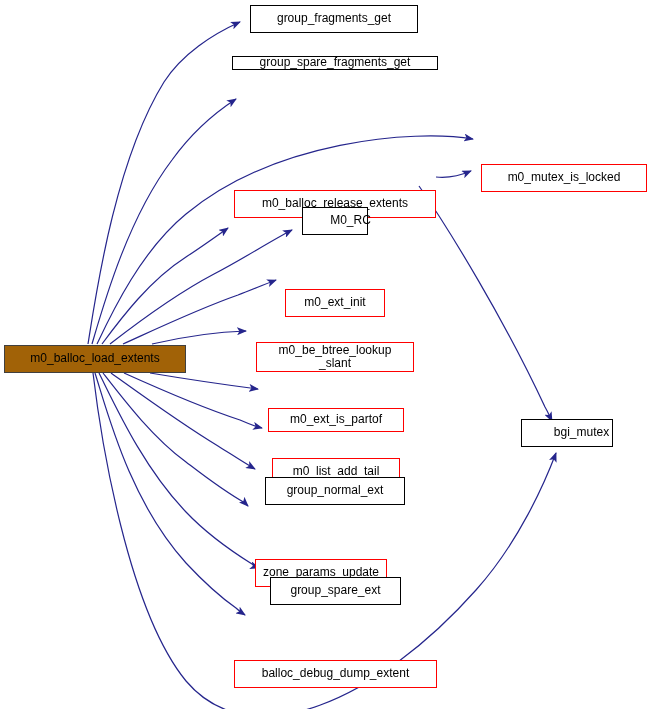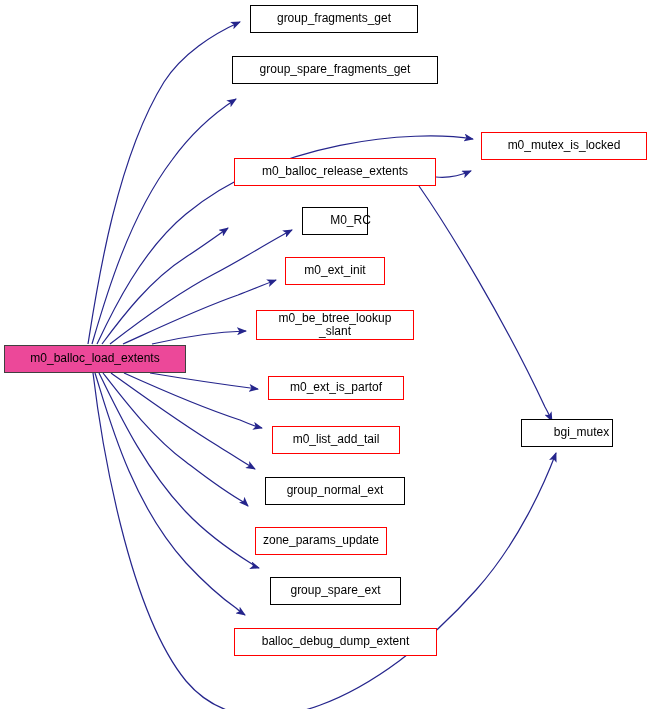--- a/index.html
+++ b/index.html
@@ -34,23 +34,24 @@
     background: #ffffff;
     border: 1px solid #000000;
     font-size: 12px;
     line-height: 1.12;
     color: #000000;
     white-space: pre;
     letter-spacing: 0px;
   }
   .node.red {
     border: 1px solid #ff0000;
+    margin-top: 32px;
   }
   .node.current {
-    background: #ec4899;
+    background: #a16207;
     border: 1px solid #404040;
   }
   .node-label {
     pointer-events: none;
   }
 </style>
 </head>
 <body>
 
 <div id="callgraph">
@@ -75,21 +76,21 @@
         <path d="M 99,373 C 116,407 143,467 186,512 C 205,532 228,549 252,564 C 254,565 256,567 259,568" fill="none" stroke="#25258c" stroke-width="1.2" marker-end="url(#arrowhead)"></path>
         <path d="M 95,373 C 108,414 130,501 186,563 C 200,578 216,594 236,608 C 239,611 242,613 245,615" fill="none" stroke="#25258c" stroke-width="1.2" marker-end="url(#arrowhead)"></path>
         <path d="M 93,373 C 101,440 128,610 186,681 C 252,759 380,698 476,590 C 519,542 545,482 556,453" fill="none" stroke="#25258c" stroke-width="1.2" marker-end="url(#arrowhead)"></path>
         <path d="M 436,177 C 446,178 457,177 471,171" fill="none" stroke="#25258c" stroke-width="1.2" marker-end="url(#arrowhead)"></path>
         <path d="M 419,186 C 449,229 505,321 545,407 C 548,412 550,417 552,421" fill="none" stroke="#25258c" stroke-width="1.2" marker-end="url(#arrowhead)"></path>
       </g>
   </svg>
   <div id="nodes-group">
       <div class="node current" style="left: 4px; top: 345px; width: 182px; height: 28px;"><span class="node-label">m0_balloc_load_extents</span></div>
       <div class="node" style="left: 250px; top: 5px; width: 168px; height: 28px;"><span class="node-label">group_fragments_get</span></div>
-      <div class="node" style="left: 232px; top: 56px; width: 206px; height: 28px;"><span class="node-label">group_spare_fragments_get</span></div>
+      <div class="node" style="left: 232px; top: 56px; width: 206px; height: 14px;"><span class="node-label">group_spare_fragments_get</span></div>
       <div class="node red" style="left: 481px; top: 132px; width: 166px; height: 28px;"><span class="node-label">m0_mutex_is_locked</span></div>
       <div class="node red" style="left: 234px; top: 158px; width: 202px; height: 28px;"><span class="node-label">m0_balloc_release_extents</span></div>
       <div class="node" style="left: 302px; top: 207px; width: 66px; height: 28px; padding-left: 31px;"><span class="node-label">M0_RC</span></div>
       <div class="node red" style="left: 285px; top: 257px; width: 100px; height: 28px;"><span class="node-label">m0_ext_init</span></div>
       <div class="node red" style="left: 256px; top: 310px; width: 158px; height: 30px;"><span class="node-label">m0_be_btree_lookup
 _slant</span></div>
       <div class="node red" style="left: 268px; top: 376px; width: 136px; height: 24px;"><span class="node-label">m0_ext_is_partof</span></div>
       <div class="node red" style="left: 272px; top: 426px; width: 128px; height: 28px;"><span class="node-label">m0_list_add_tail</span></div>
       <div class="node" style="left: 521px; top: 419px; width: 92px; height: 28px; padding-left: 29px;"><span class="node-label">bgi_mutex</span></div>
       <div class="node" style="left: 265px; top: 477px; width: 140px; height: 28px;"><span class="node-label">group_normal_ext</span></div>

